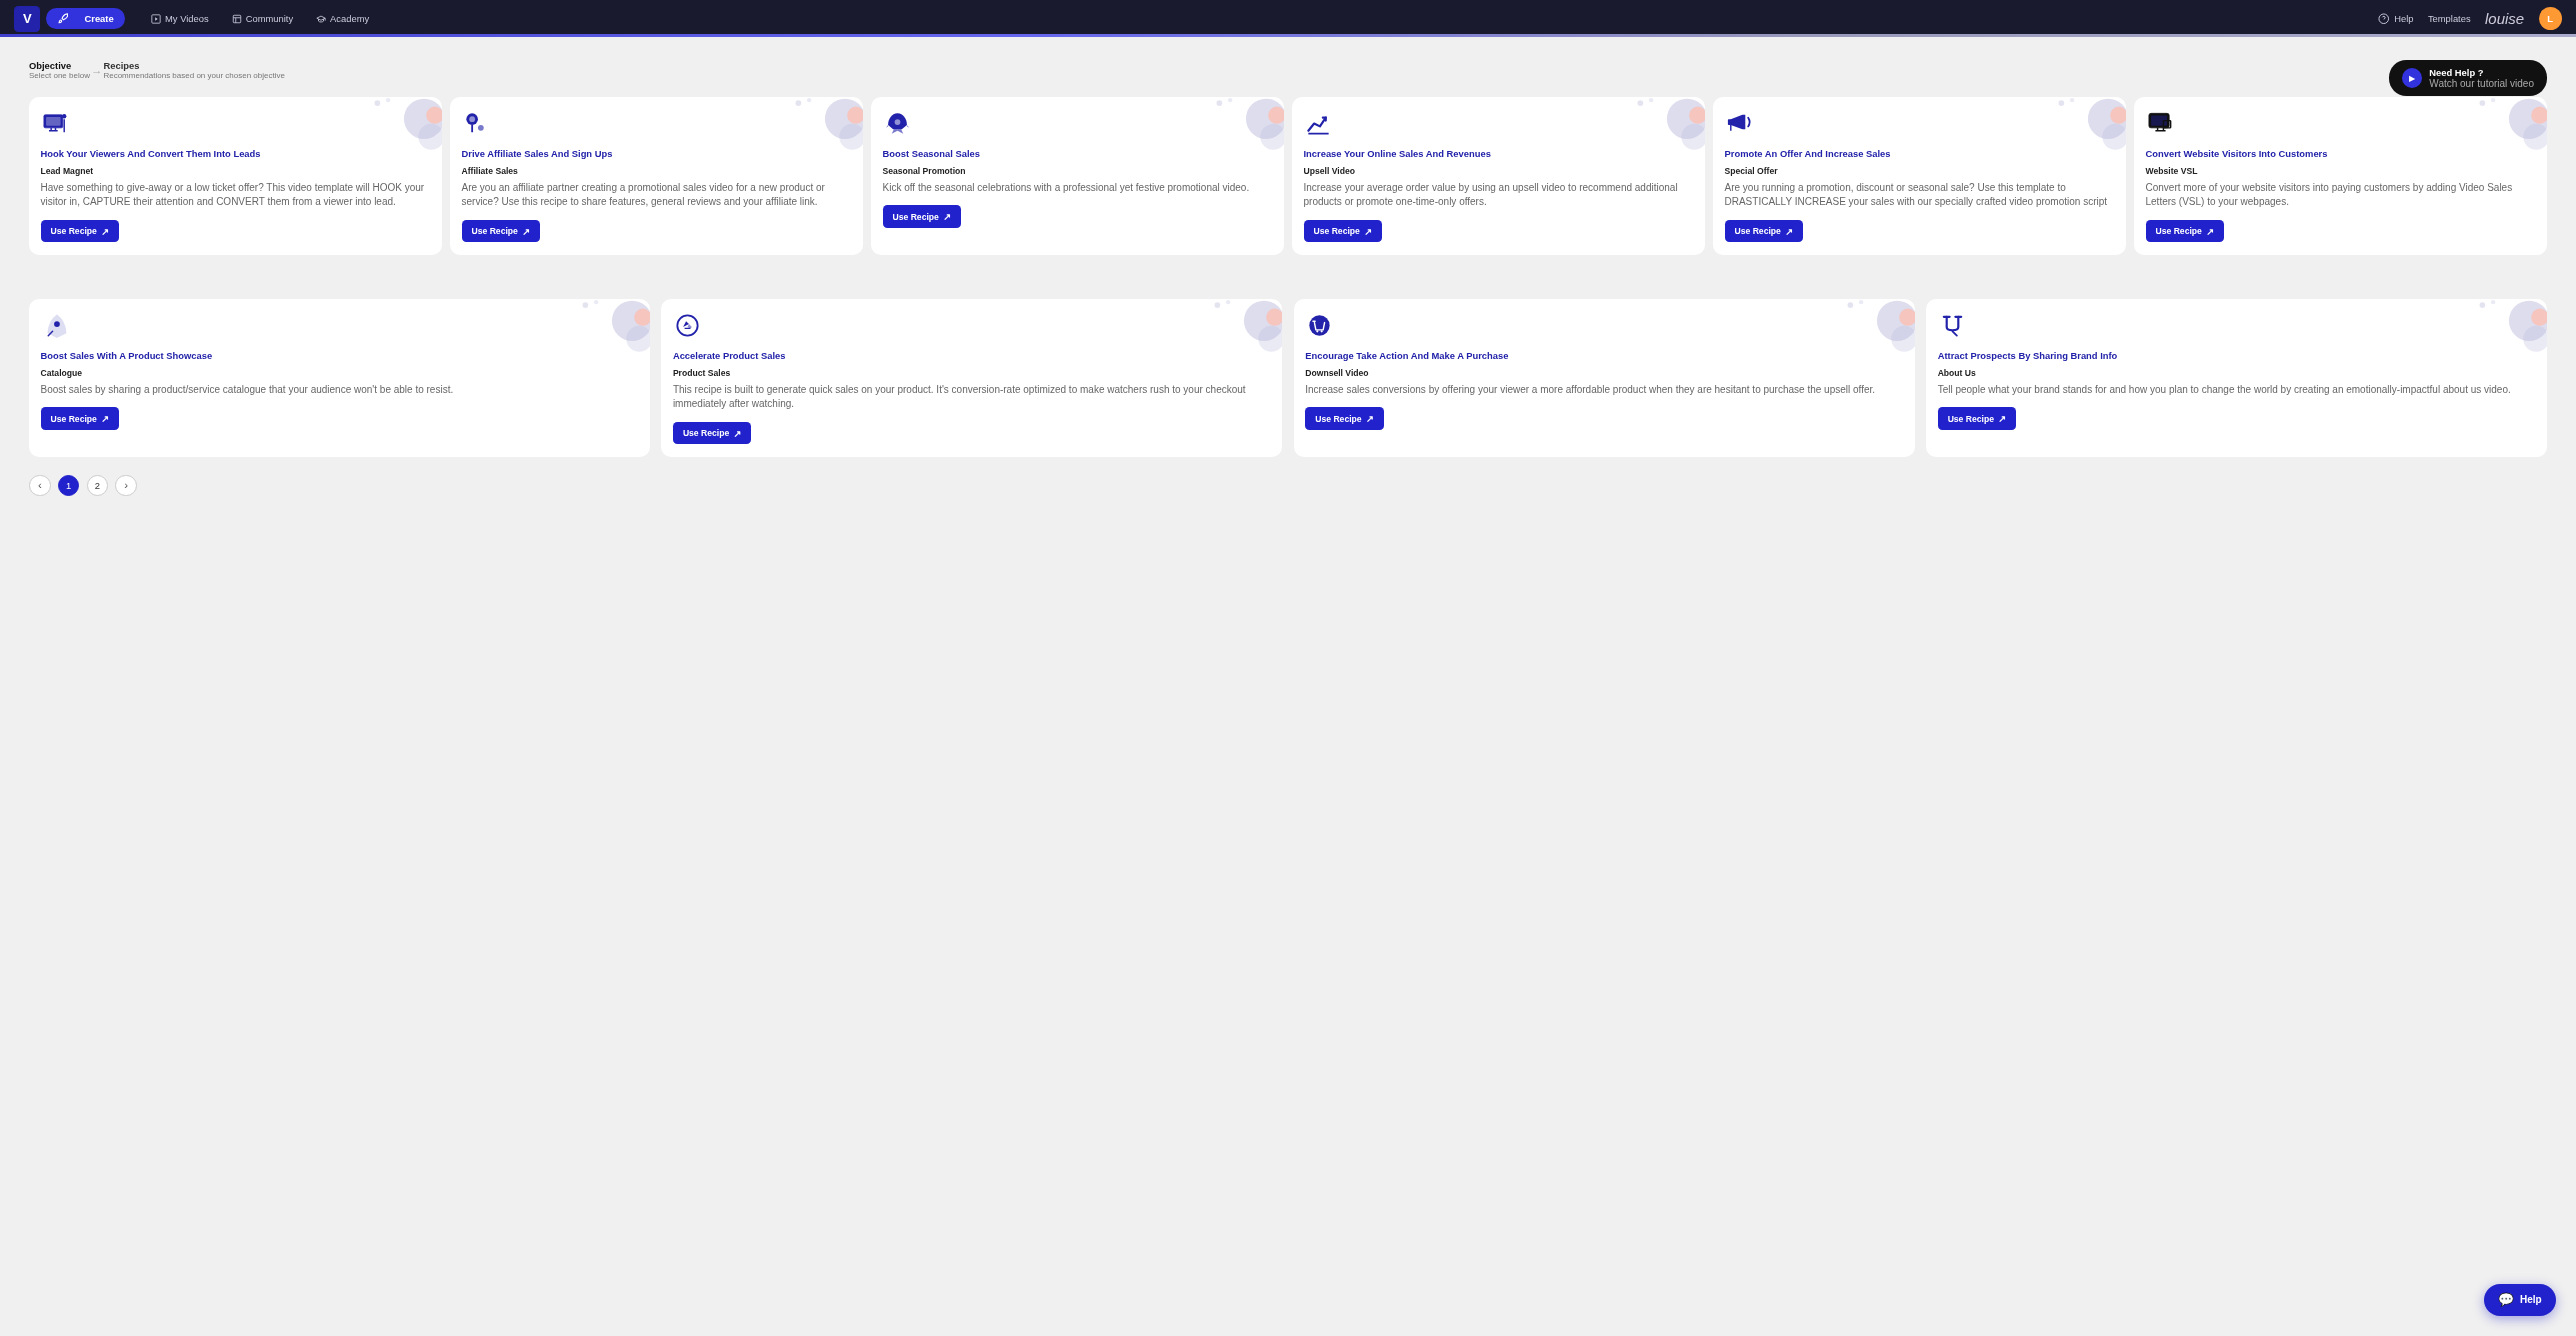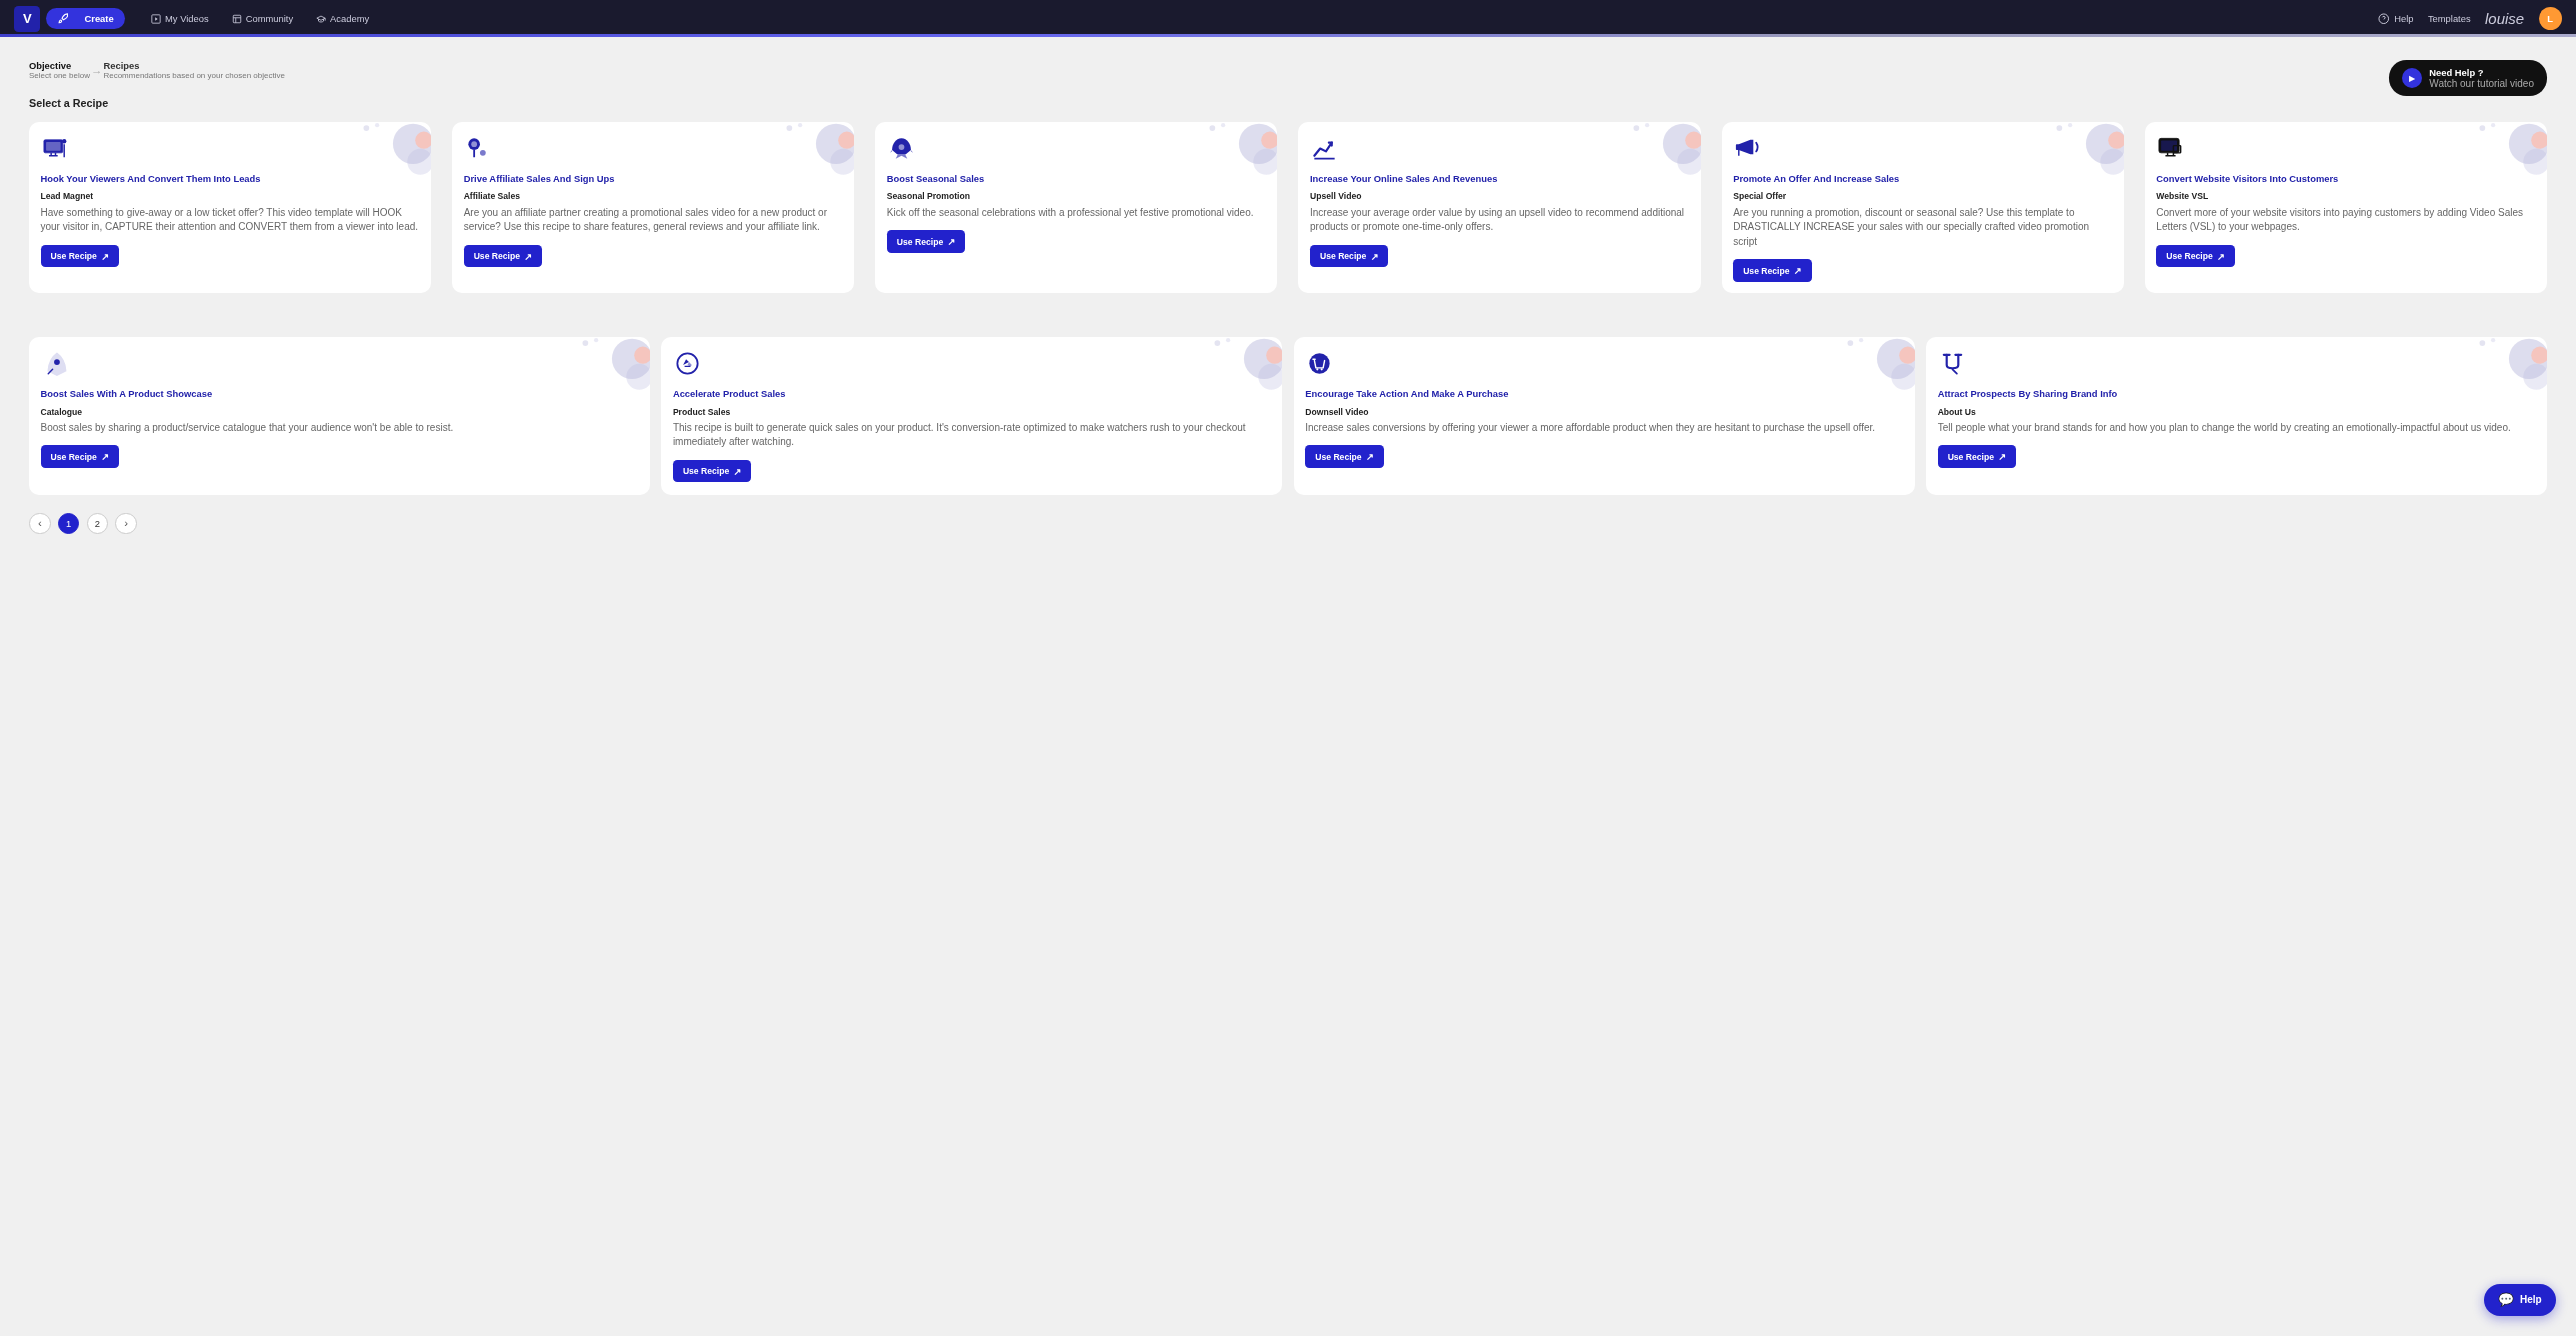--- a/index.html
+++ b/index.html
@@ -124,21 +124,21 @@
       font-size: 10.8px;
       font-weight: 700;
       color: #222;
       margin-bottom: 13px;
     }
 
     
     .cards-grid {
       display: grid;
       grid-template-columns: repeat(6, 1fr);
-      gap: 21px;
+      gap: 8px;
       margin-bottom: 11.5px;
     }
     .cards-grid-2 {
       display: grid;
       grid-template-columns: repeat(4, 1fr);
       gap: 11.5px;
       margin-bottom: 17.3px;
       margin-top: 44px;
     }
     .recipe-card {
@@ -318,21 +318,20 @@
 
     <div class="help-tutorial" style="position:absolute; right:0; top:0;">
       <div class="play-icon">▶</div>
       <div class="help-text">
         <span class="help-title">Need Help ?</span>
         <span class="help-sub">Watch our tutorial video</span>
       </div>
     </div>
   </div>
 
-  <div class="section-title">Select a Recipe</div>
 
   <div class="cards-grid" id="cards-grid-1">
       <div class="recipe-card">
     <div class="card-deco"><svg width="79" height="58" viewBox="0 0 110 80" xmlns="http://www.w3.org/2000/svg">
     <circle cx="85" cy="30" r="28" fill="#bbbbdd" opacity="0.5"></circle>
     <circle cx="95" cy="55" r="18" fill="#bbbbdd" opacity="0.3"></circle>
     <circle cx="100" cy="25" r="12" fill="#ffbbaa" opacity="0.7"></circle>
     <circle cx="20" cy="8" r="4" fill="#bbbbdd" opacity="0.4"></circle>
     <circle cx="35" cy="4" r="3" fill="#bbbbdd" opacity="0.3"></circle>
   </svg></div>

